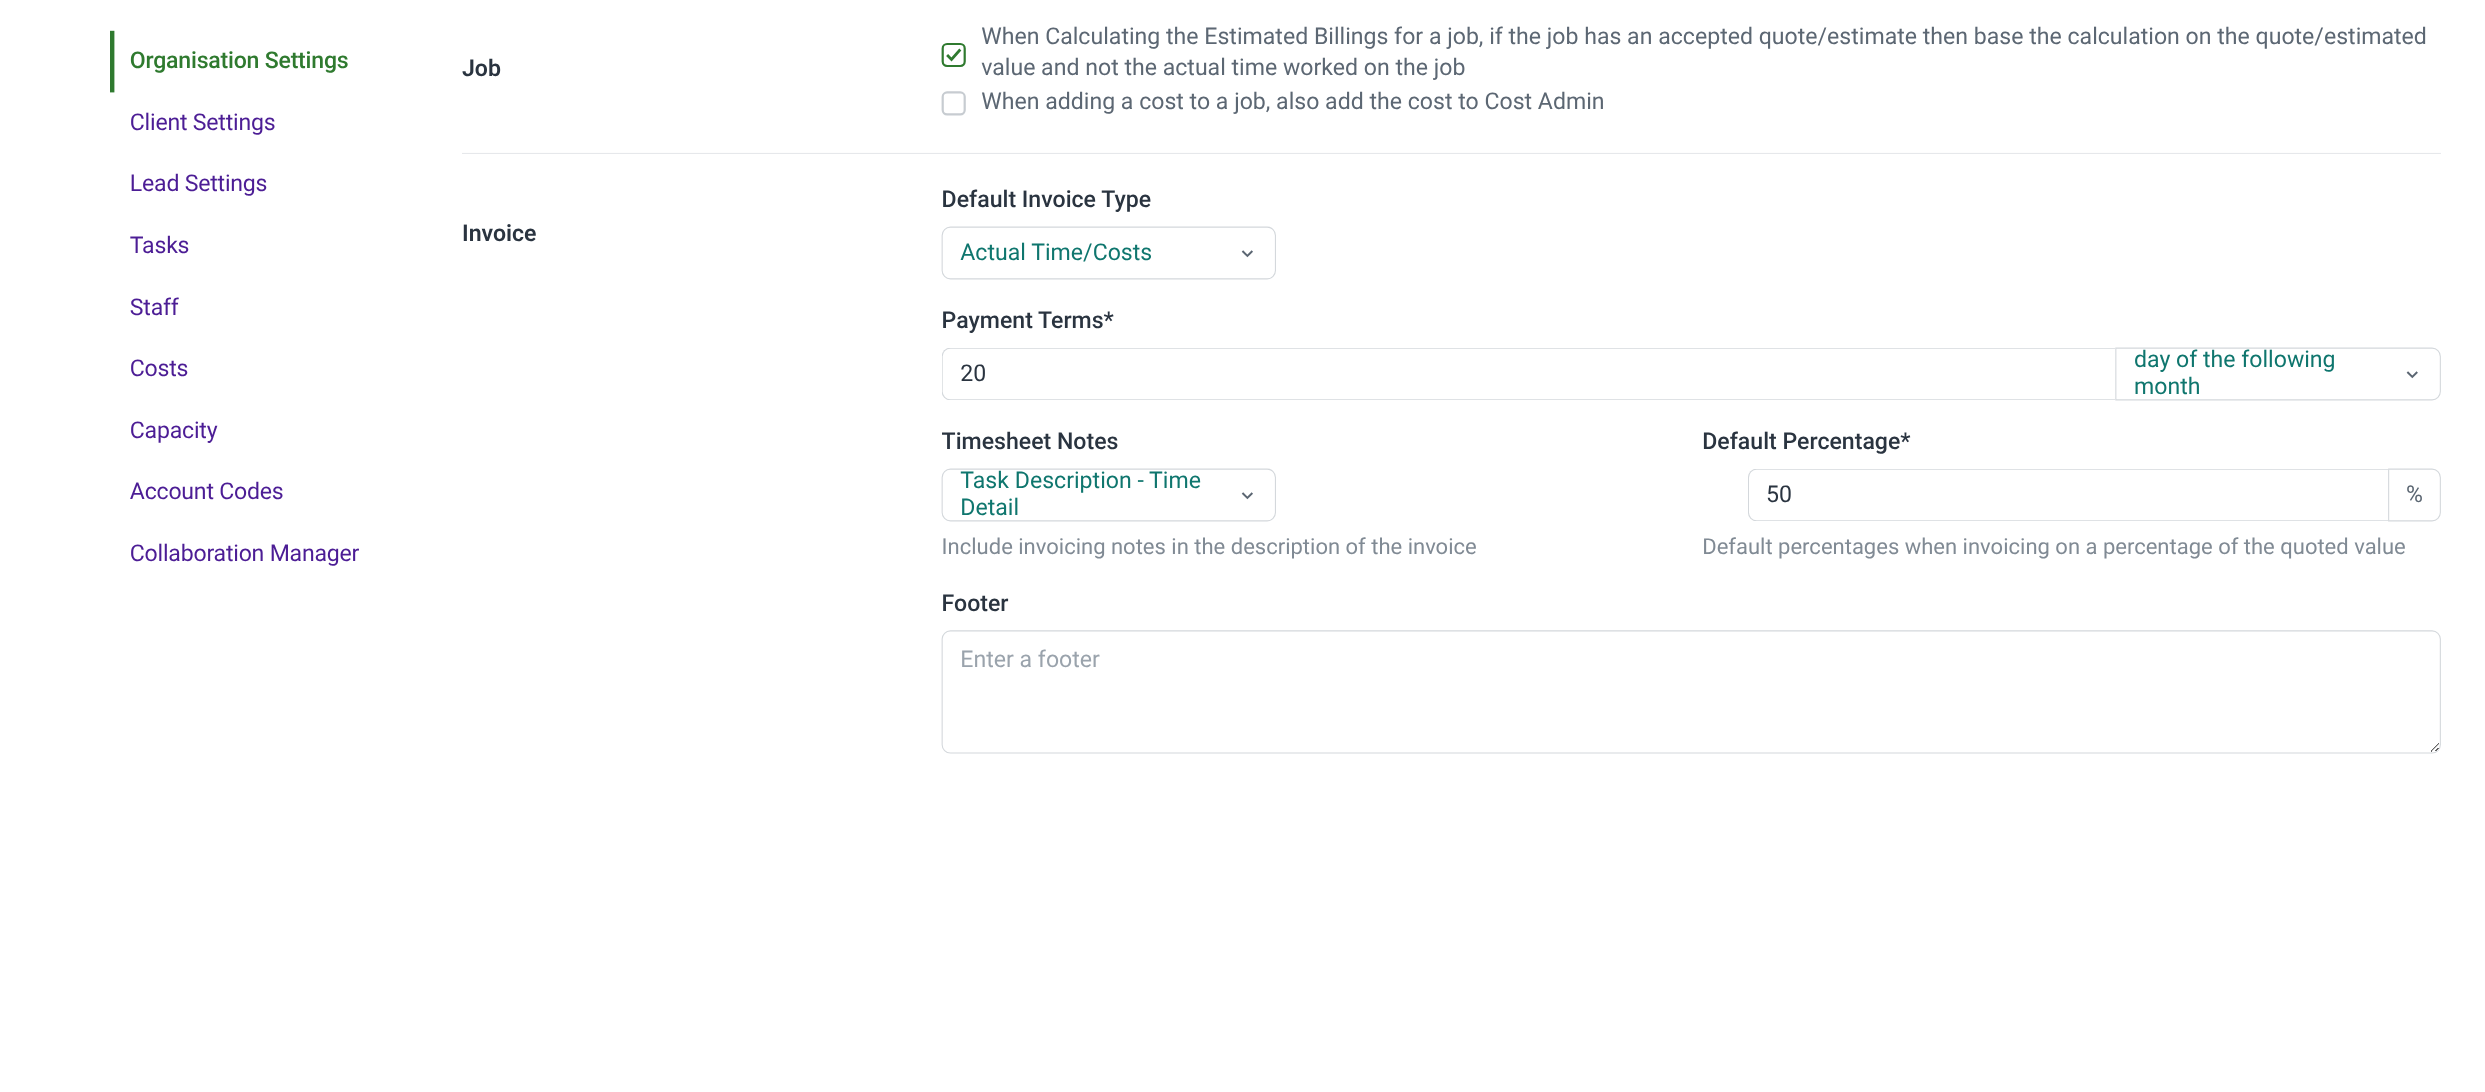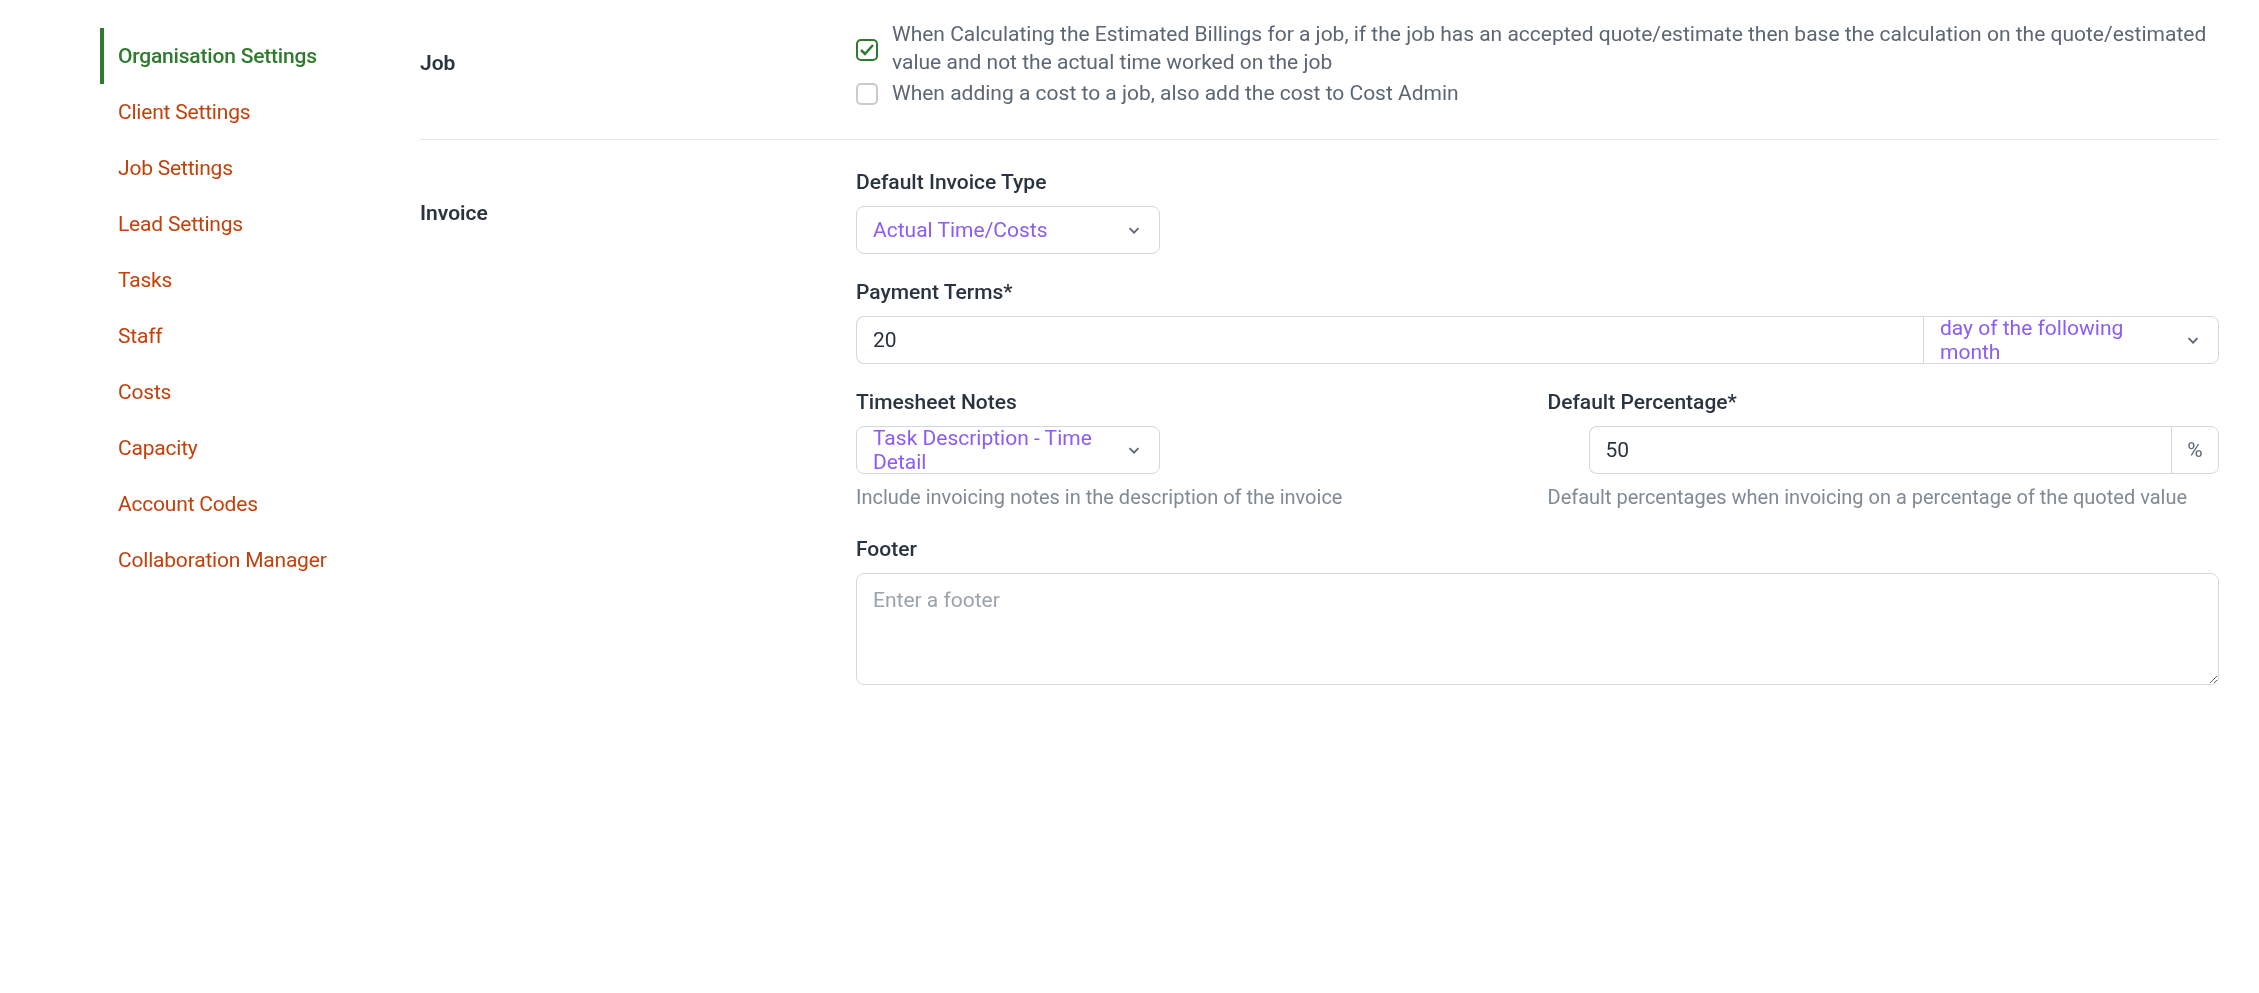--- a/index.html
+++ b/index.html
@@ -19,21 +19,21 @@
     padding-top: 20px;
   }
   .sidebar {
     width: 420px;
     flex-shrink: 0;
     padding-left: 100px;
     padding-top: 8px;
   }
   .sidebar-item {
     padding: 16px 18px;
-    color: #c2410c;
+    color: #4c1d95;
     cursor: pointer;
     font-size: 21px;
     letter-spacing: -0.2px;
   }
   .sidebar-item.active {
     color: #2f7a2f;
     border-left: 4px solid #2f7a2f;
     font-weight: 500;
     padding-left: 14px;
   }
@@ -131,21 +131,21 @@
   }
   .select {
     display: flex;
     align-items: center;
     justify-content: space-between;
     height: 48px;
     padding: 0 16px;
     cursor: pointer;
   }
   .select-value {
-    color: #8b5cf6;
+    color: #0f766e;
   }
   .chevron {
     width: 18px;
     height: 18px;
     stroke: #5c6773;
     stroke-width: 2;
     fill: none;
     flex-shrink: 0;
   }
   .text-input {
@@ -209,21 +209,20 @@
     width: 304px;
   }
 </style>
 </head>
 <body>
 
 <div class="page">
   <nav class="sidebar">
     <div class="sidebar-item active"><span>Organisation Settings</span></div>
     <div class="sidebar-item"><span>Client Settings</span></div>
-    <div class="sidebar-item"><span>Job Settings</span></div>
     <div class="sidebar-item"><span>Lead Settings</span></div>
     <div class="sidebar-item"><span>Tasks</span></div>
     <div class="sidebar-item"><span>Staff</span></div>
     <div class="sidebar-item"><span>Costs</span></div>
     <div class="sidebar-item"><span>Capacity</span></div>
     <div class="sidebar-item"><span>Account Codes</span></div>
     <div class="sidebar-item"><span>Collaboration Manager</span></div>
   </nav>
 
   <main class="content">

